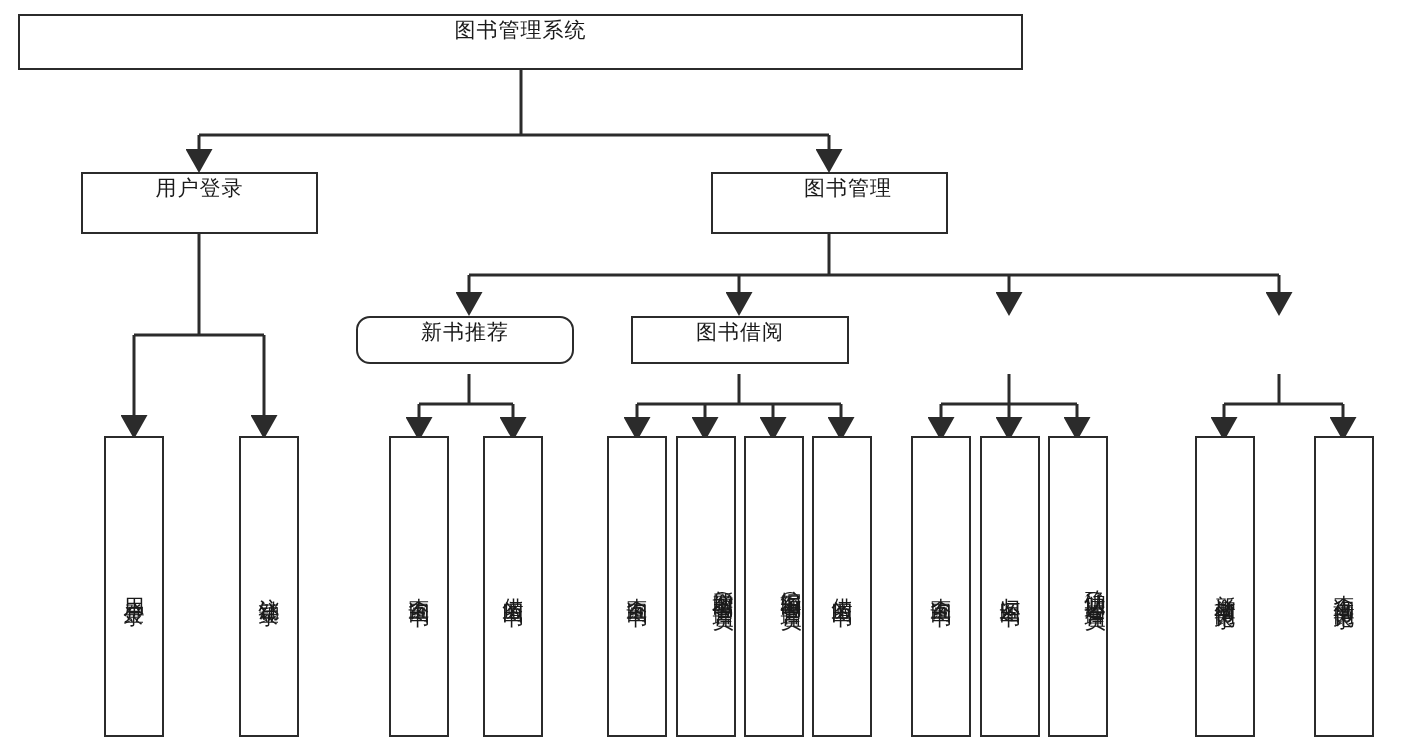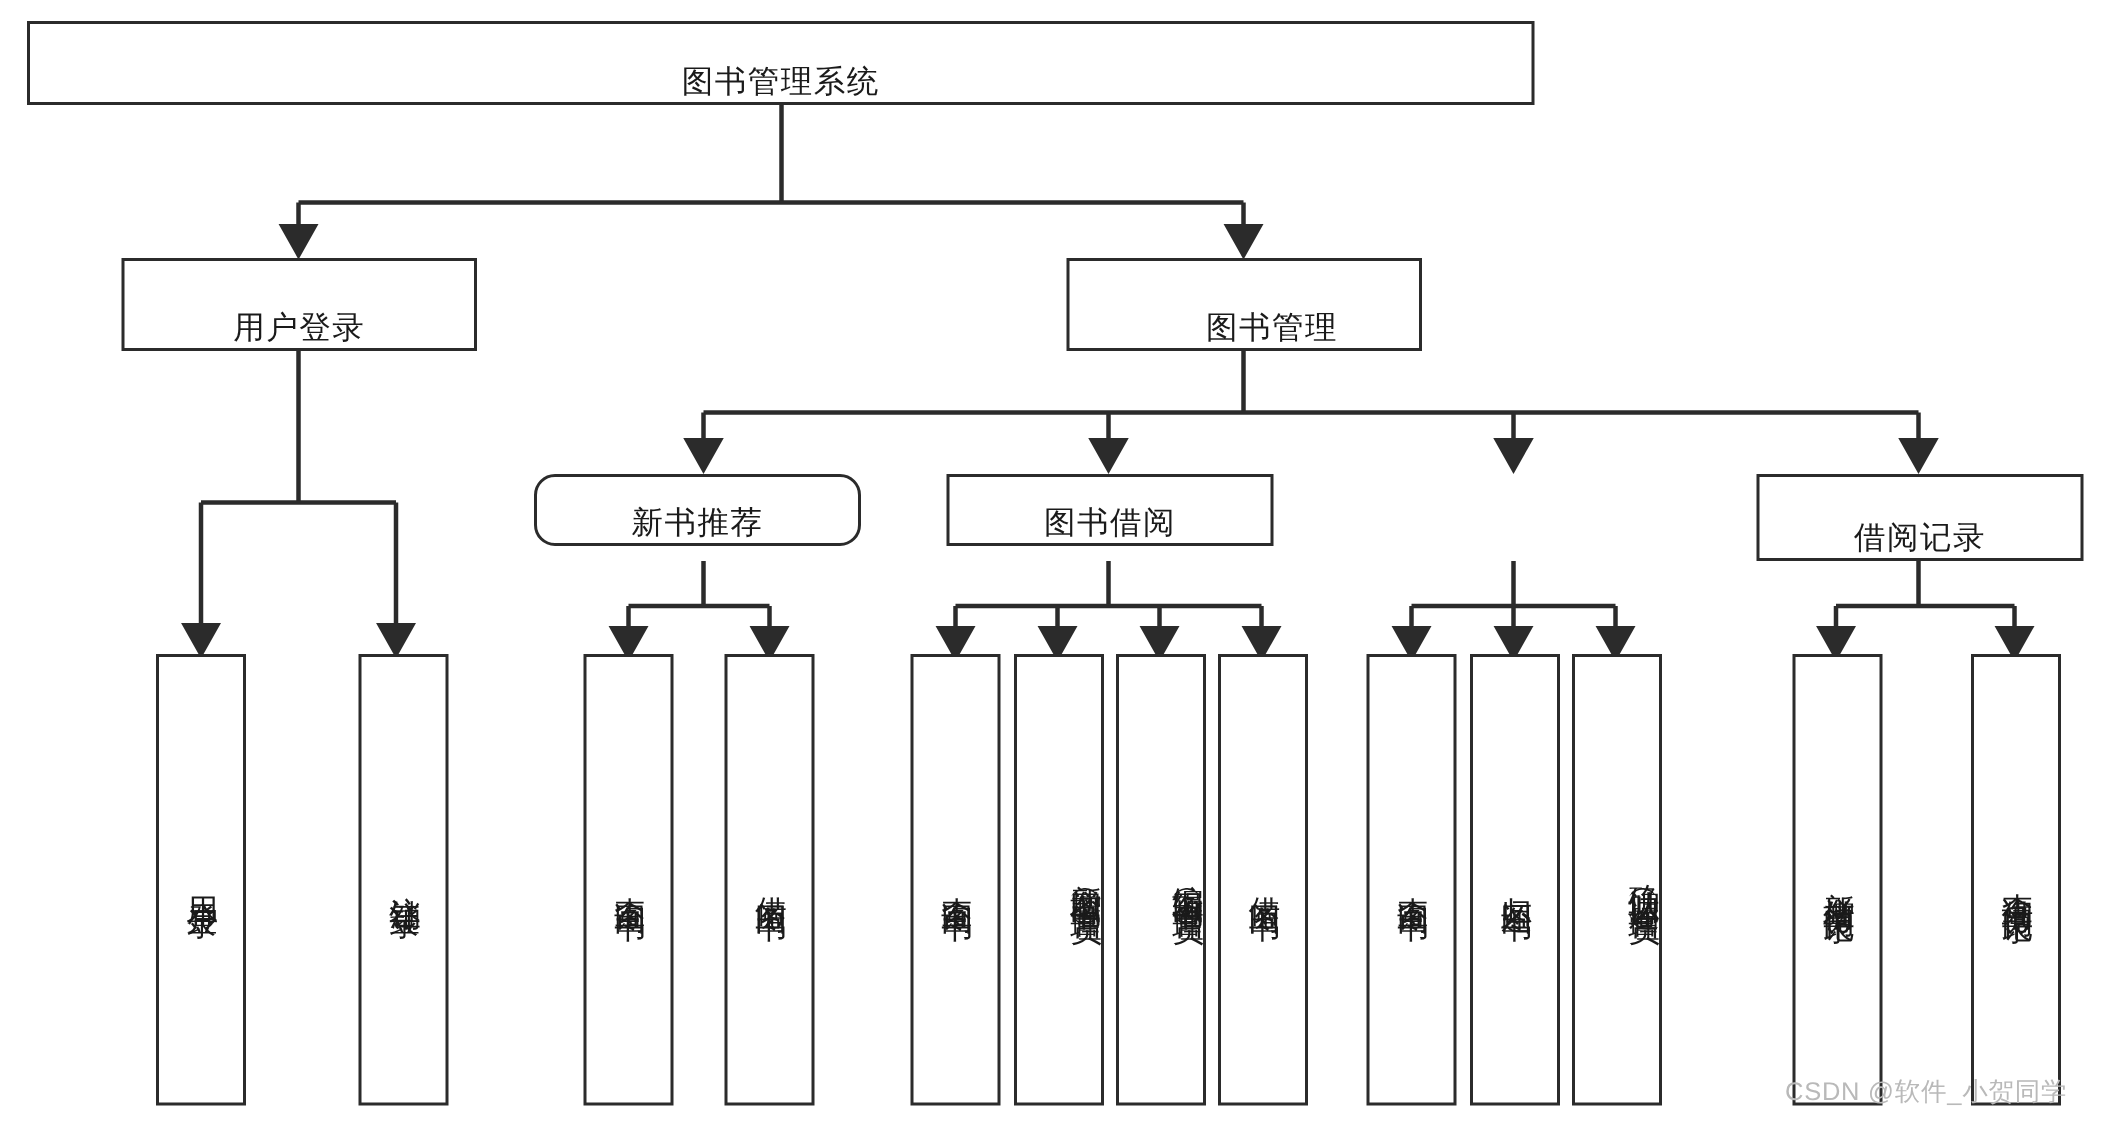--- a/index.html
+++ b/index.html
@@ -24,21 +24,21 @@
     width: 1405px;
     height: 747px;
     pointer-events: none;
   }
   .node {
     position: absolute;
     box-sizing: border-box;
     border: 2px solid #2b2b2b;
     background: #ffffff;
     display: flex;
-    align-items: flex-end;
+    align-items: flex-start;
     justify-content: center;
     color: #1a1a1a;
   }
   .node.h {
     font-size: 21px;
     letter-spacing: 1px;
     white-space: nowrap;
   }
   .node.v {
     writing-mode: vertical-rl;
@@ -131,23 +131,20 @@
   <div class="node h" style="left:711px; top:172px; width:237px; height:62px;padding-left:37px;">
     <span>图书管理</span>
   </div>
 
   <div class="node h" style="left:356px; top:316px; width:218px; height:48px;border-radius:14px;">
     <span>新书推荐</span>
   </div>
   <div class="node h" style="left:631px; top:316px; width:218px; height:48px;">
     <span>图书借阅</span>
   </div>
-  <div class="node h" style="left:1171px; top:316px; width:218px; height:58px;">
-    <span>借阅记录</span>
-  </div>
 
   <div class="node v mid" style="left:104px; top:436px; width:60px; height:301px;">
     <span class="vtext">用户登录</span>
   </div>
   <div class="node v mid" style="left:239px; top:436px; width:60px; height:301px;">
     <span class="vtext">注销登录</span>
   </div>
 
   <div class="node v mid" style="left:389px; top:436px; width:60px; height:301px;">
     <span class="vtext">查询图书</span>
@@ -179,15 +176,14 @@
     <span class="vtext">确认归还（管理员）</span>
   </div>
 
   <div class="node v mid" style="left:1195px; top:436px; width:60px; height:301px;">
     <span class="vtext">新增借阅记录</span>
   </div>
   <div class="node v mid" style="left:1314px; top:436px; width:60px; height:301px;">
     <span class="vtext">查询借阅记录</span>
   </div>
 
-  <div class="watermark" style="left:1190px; top:716px;">CSDN @软件_小贺同学</div>
 
 </div>
 
 </body></html>

